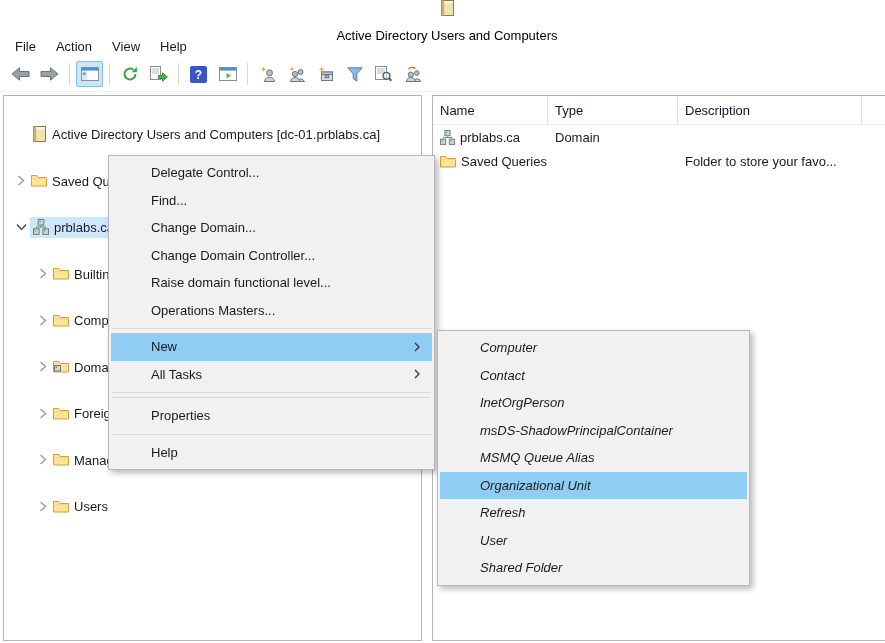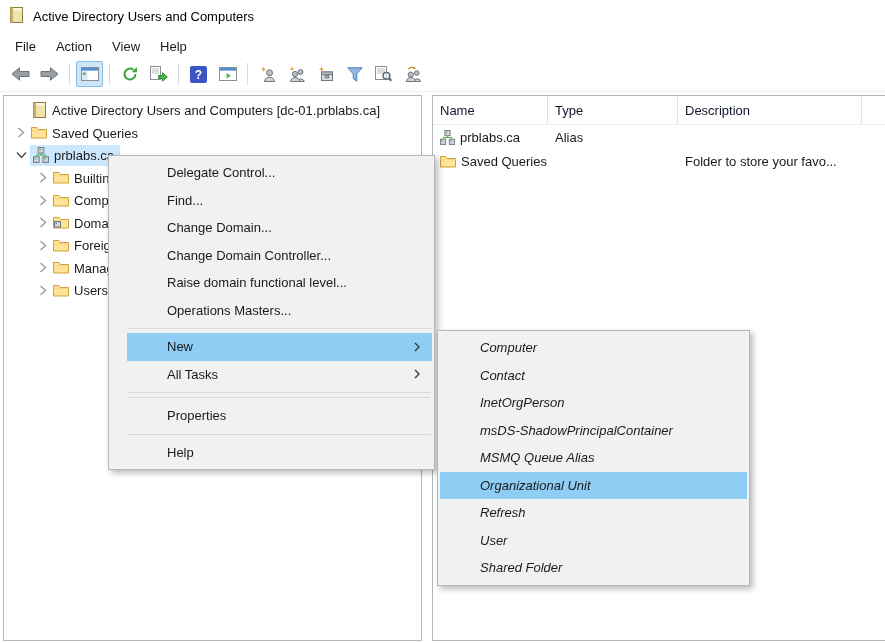--- a/index.html
+++ b/index.html
@@ -3,39 +3,39 @@
 <meta charset="utf-8">
 <style>
   :root{
     --sel:#cce8ff; --hl:#8fcdf5; --menubg:#f1f1f1; --menubd:#b8b8b8; --panebd:#b2b6bc;
   }
   *{box-sizing:border-box; margin:0; padding:0;}
   body{font-family:"Liberation Sans", sans-serif; background:#fff;}
   .window{position:relative; width:885px; height:643px; background:#fff; overflow:hidden; font-size:13px; color:#1a1a1a;}
 
   
-  .titlebar{display:flex; align-items:center; height:32px; padding-left:9px; gap:9px;}
+  .titlebar{display:flex; align-items:center; height:32px; padding-left:9px; gap:9px;flex-direction:column;}
   .titlebar .ttl{font-size:13px; color:#000;}
 
   
   .menubar{display:flex; align-items:flex-end; height:25px; padding-left:5px;}
   .menubar .mitem{padding:3px 10px; cursor:default;}
 
   
   .toolbar{display:flex; align-items:center; height:35px; padding-left:7px; gap:2px; border-bottom:1px solid #f1f1f1;}
   .tbtn{width:27px; height:26px; display:flex; align-items:center; justify-content:center; border:1px solid transparent; border-radius:2px;}
   .tbtn.active{background:#cde6f7; border-color:#84bde6;}
   .tsep{width:1px; height:22px; background:#d9d9d9; margin:0 4px;}
 
   
   .tree-pane{position:absolute; left:3px; top:95px; width:419px; bottom:2px; border:1px solid var(--panebd); background:#fff; overflow:hidden; padding-top:3px;}
   .list-pane{position:absolute; left:432px; top:95px; width:453px; bottom:2px; border:1px solid var(--panebd); border-right:none; background:#fff; overflow:hidden;}
 
   
-  .trow{display:flex; align-items:center; height:22.5px; white-space:nowrap;}
+  .trow{display:flex; align-items:center; height:22.5px; white-space:nowrap;margin-top:24px;}
   .trow .chev{width:18px; display:flex; align-items:center; justify-content:center; flex:none;}
   .trow .ticon{width:18px; display:flex; align-items:center; justify-content:center; flex:none; margin-right:4px;}
   .trow .tlabel{padding-top:1px;}
   .lvl0{padding-left:26px;}
   .lvl1{padding-left:8px;}
   .lvl2{padding-left:30px;}
   .selwrap{display:flex; align-items:center; background:var(--sel); padding:2px 6px 3px 0; border-radius:1px;}
   .selwrap .ticon{margin-left:2px;}
 
   
@@ -43,21 +43,21 @@
   .hcol{display:flex; align-items:center; padding-left:7px; border-right:1px solid #e3e3e3; color:#0f172a;}
   .hcol.c-name{width:115px;} .hcol.c-type{width:130px;} .hcol.c-desc{width:184px;}
   .hcol.c-fill{flex:1; border-right:none;}
   .lrow{display:flex; align-items:center; height:23px; margin-top:1px;}
   .lcell{display:flex; align-items:center; padding-left:7px; overflow:hidden; white-space:nowrap;}
   .lcell.c-name{width:115px;} .lcell.c-type{width:130px;} .lcell.c-desc{width:184px;}
   .lcell .ticon{margin-right:5px; display:flex; align-items:center;}
 
   
   .menu{position:absolute; background:var(--menubg); border:1px solid var(--menubd); box-shadow:3px 3px 6px rgba(0,0,0,0.28); padding:3px 0;}
-  .ctx{left:108px; top:155px; width:327px; z-index:10;padding-left:16px;}
+  .ctx{left:108px; top:155px; width:327px; z-index:10;}
   .sub{left:437px; top:330px; width:313px; z-index:11;font-style:italic;}
   .menu .item{height:27.5px; display:flex; align-items:center; padding:0 12px 0 40px; margin:0 2px; cursor:default;}
   .menu .item.hl{background:var(--hl);}
   .menu .item .arrow{margin-left:auto; display:flex; align-items:center;}
   .menu .msep{height:1px; background:#d9d9d9; margin:4px 3px;}
 </style>
 </head>
 <body>
 
 <div class="window">
@@ -335,21 +335,21 @@
               <rect x="6.4" y="1.7" width="1.3" height="1.3" fill="#3fae49"></rect>
               <path d="M8 6.5 v1.5 M3.5 8 h9 M3.5 8 v1.5 M12.5 8 v1.5" stroke="#3fae49" fill="none"></path>
               <rect x="0.5" y="9.8" width="5.6" height="5.6" fill="#cfd3d8" stroke="#777c82"></rect>
               <rect x="9.9" y="9.8" width="5.6" height="5.6" fill="#cfd3d8" stroke="#777c82"></rect>
               <rect x="1.7" y="11" width="1.3" height="1.3" fill="#3fae49"></rect>
               <rect x="11.1" y="11" width="1.3" height="1.3" fill="#3fae49"></rect>
             </svg>
         </span>
         <span>prblabs.ca</span>
       </div>
-      <div class="lcell c-type">Alias</div>
+      <div class="lcell c-type">Domain</div>
       <div class="lcell c-desc"></div>
     </div>
 
     <div class="lrow">
       <div class="lcell c-name">
         <span class="ticon">
           <svg width="16" height="13" viewBox="0 0 16 13">
               <path d="M0.5 1.5 h5.3 l1.6 2 h8.1 v8.5 h-15 z" fill="#ffe396" stroke="#d0a13a"></path>
               <path d="M0.5 4.7 h15" stroke="#f3d684"></path>
             </svg>

